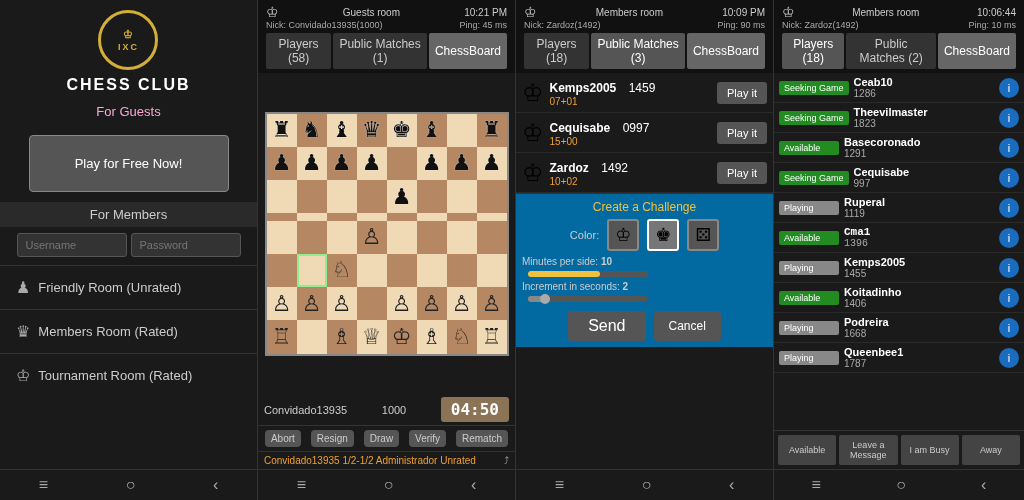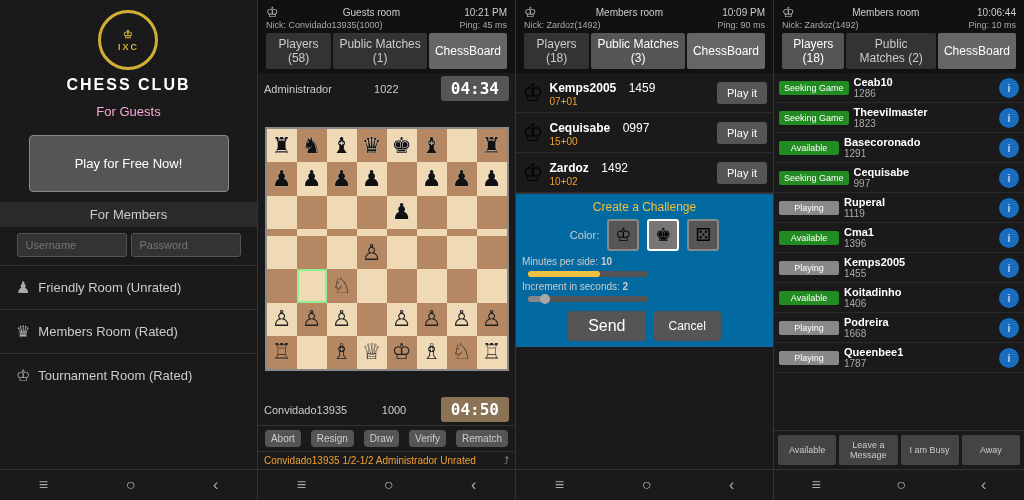--- a/index.html
+++ b/index.html
@@ -356,21 +356,21 @@
       padding: 3px 5px;
       border-bottom: 1px solid #2a2a2a;
       gap: 5px;
     }
     .status-badge {
       padding: 2px 5px;
       font-size: 9px;
       border-radius: 2px;
       color: #fff;
       min-width: 60px;
-      text-align: center;
+      text-align: left;
     }
     .status-seeking { background: #228B22; }
     .status-available { background: #228B22; }
     .status-playing { background: #888; }
     .member-name { color: #fff; font-size: 11px; font-weight: bold; }
     .member-rating { color: #aaa; font-size: 10px; }
     .info-btn {
       background: #1a6cbf;
       color: #fff;
       border: none;
@@ -450,25 +450,20 @@
     </div>
     <div style="color:#aaa;font-size:9px;display:flex;justify-content:space-between">
       <span>Nick: Convidado13935(1000)</span>
       <span>Ping: 45 ms</span>
     </div>
     <div class="header-tabs">
       <button class="tab-btn">Players (58)</button>
       <button class="tab-btn">Public Matches (1)</button>
       <button class="tab-btn chessboard active">ChessBoard</button>
     </div>
-  </div>
-  <div class="player-row">
-    <span>Administrador</span>
-    <span>1022</span>
-    <span class="player-timer">04:34</span>
   </div>
   <div class="chess-board-container">
     <div class="chess-board" id="chess-board">
         <div class="chess-cell light" style="color: rgb(17, 17, 17); text-shadow: rgb(255, 255, 255) 0px 0px 1px;">♜</div>
         <div class="chess-cell dark" style="color: rgb(17, 17, 17); text-shadow: rgb(255, 255, 255) 0px 0px 1px;">♞</div>
         <div class="chess-cell light" style="color: rgb(17, 17, 17); text-shadow: rgb(255, 255, 255) 0px 0px 1px;">♝</div>
         <div class="chess-cell dark" style="color: rgb(17, 17, 17); text-shadow: rgb(255, 255, 255) 0px 0px 1px;">♛</div>
         <div class="chess-cell light" style="color: rgb(17, 17, 17); text-shadow: rgb(255, 255, 255) 0px 0px 1px;">♚</div>
         <div class="chess-cell dark" style="color: rgb(17, 17, 17); text-shadow: rgb(255, 255, 255) 0px 0px 1px;">♝</div>
         <div class="chess-cell light"></div>
@@ -690,21 +685,21 @@
       <div class="member-row">
         <span class="status-badge status-playing">Playing</span>
         <div style="flex: 1 1 0%;">
           <div class="member-name">Ruperal</div>
           <div class="member-rating">1119</div>
         </div>
         <button class="info-btn">i</button>
       </div>
       <div class="member-row">
         <span class="status-badge status-available">Available</span>
-        <div style="flex: 1 1 0%;">
+        <div style="flex: 1 1 0%; font-family: Liberation Mono, monospace;">
           <div class="member-name">Cma1</div>
           <div class="member-rating">1396</div>
         </div>
         <button class="info-btn">i</button>
       </div>
       <div class="member-row">
         <span class="status-badge status-playing">Playing</span>
         <div style="flex: 1 1 0%;">
           <div class="member-name">Kemps2005</div>
           <div class="member-rating">1455</div>

